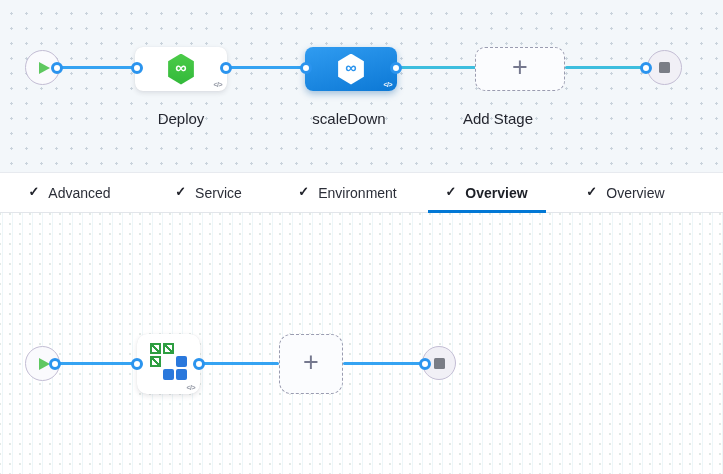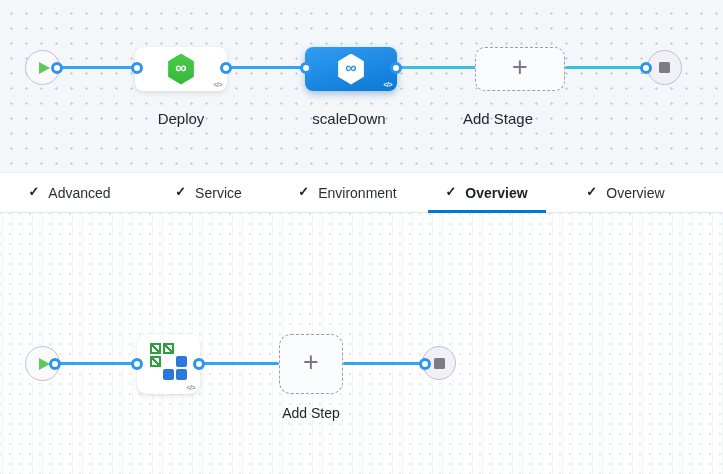--- a/index.html
+++ b/index.html
@@ -215,20 +215,19 @@
         <div class="bsq" style="left:26px; top:26px;"></div>
       </div>
       <span class="code-glyph">&lt;/&gt;</span>
     </div>
     <div class="node-label small" style="left:98px; top:190px;">
     </div>
 
     <div class="add-box" style="left:279px; top:121px; width:64px; height:60px; border-radius:12px;">
       <span class="plus-glyph">+</span>
     </div>
-    <div class="node-label" style="left:241px; top:192px; font-size:14px;">Add Step</div>
 
     <div class="terminal end" style="left:422px; top:133px; width:34px; height:34px;">
       <div class="stop-sq"></div>
     </div>
   </div>
 
 </div>
 
 </body></html>

